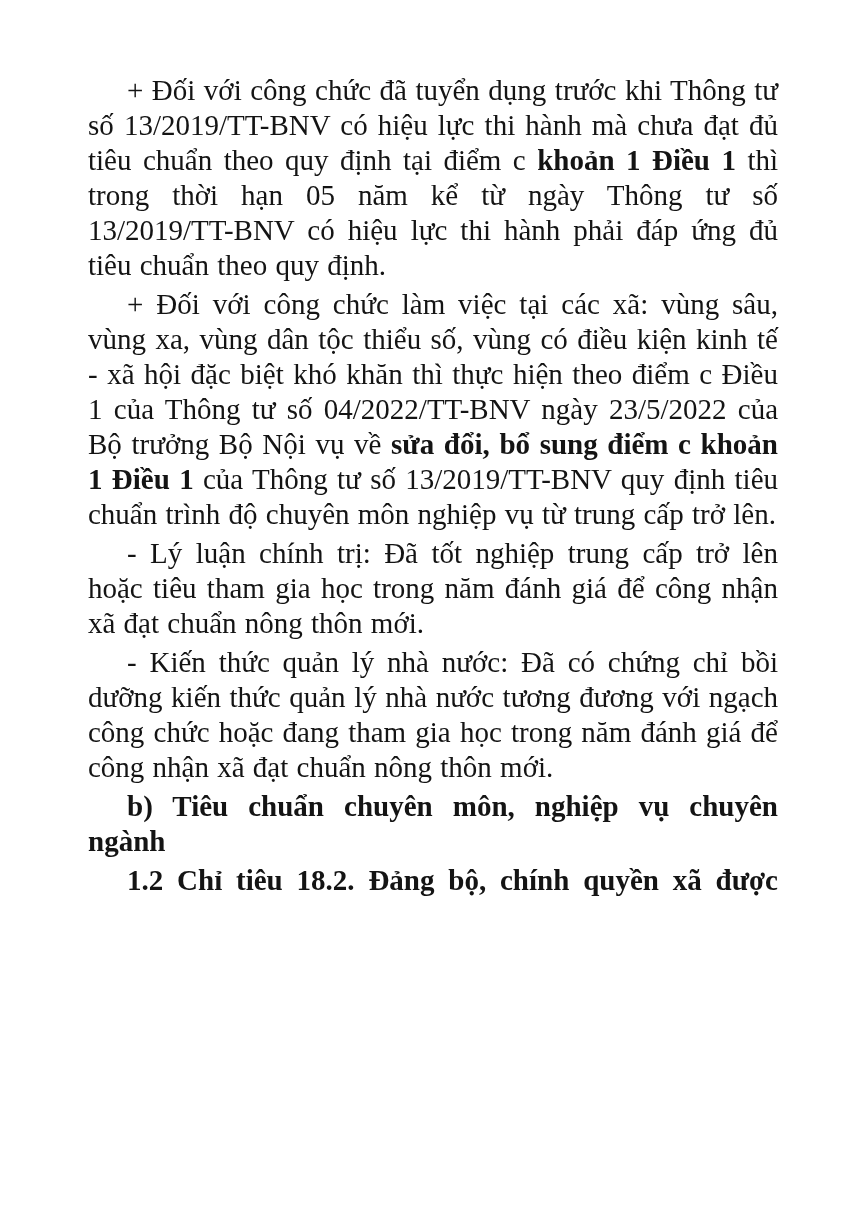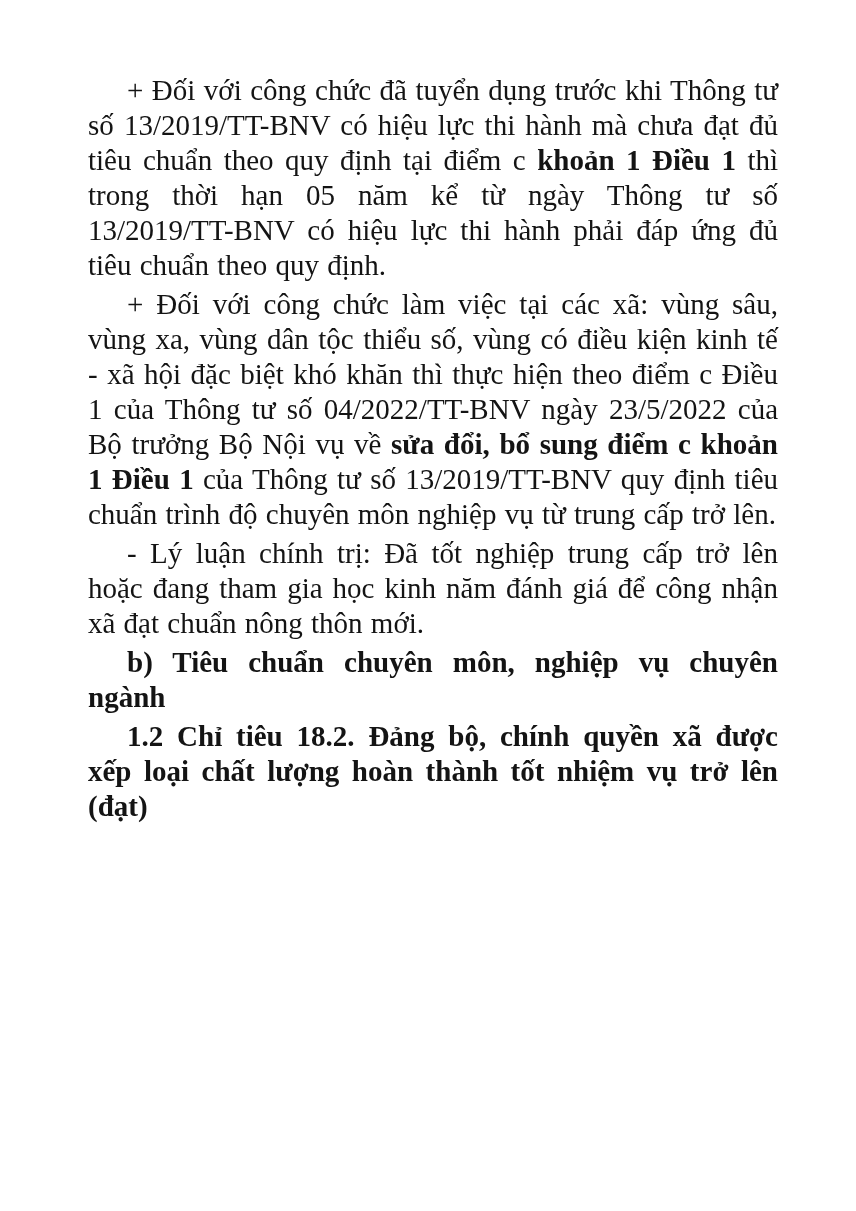--- a/index.html
+++ b/index.html
@@ -42,18 +42,19 @@
     color: #4c1d95;
   }
 </style>
 </head>
 <body>
 
 <div class="page">
   <div class="content">
       <p class="block paragraph"><span>+ Đối với công chức đã tuyển dụng trước khi Thông tư số 13/2019/TT-BNV có hiệu lực thi hành mà chưa đạt đủ tiêu chuẩn theo quy định tại điểm c </span><span class="r-b">khoản 1 Điều 1</span><span> thì trong thời hạn 05 năm kể từ ngày Thông tư số 13/2019/TT-BNV có hiệu lực thi hành phải đáp ứng đủ tiêu chuẩn theo quy định.</span></p>
       <p class="block paragraph"><span>+ Đối với công chức làm việc tại các xã: vùng sâu, vùng xa, vùng dân tộc thiểu số, vùng có điều kiện kinh tế - xã hội đặc biệt khó khăn thì thực hiện theo điểm c Điều 1 của Thông tư số 04/2022/TT-BNV ngày 23/5/2022 của Bộ trưởng Bộ Nội vụ về </span><span class="r-b">sửa đổi, bổ sung điểm c khoản 1 Điều 1</span><span> của Thông tư số 13/2019/TT-BNV quy định tiêu chuẩn trình độ chuyên môn nghiệp vụ từ trung cấp trở lên.</span></p>
-      <p class="block paragraph"><span>- Lý luận chính trị: Đã tốt nghiệp trung cấp trở lên hoặc đang tham gia học kinh năm đánh giá để công nhận xã đạt chuẩn nông thôn mới.</span></p>
+      <p class="block paragraph"><span>- Lý luận chính trị: Đã tốt nghiệp trung cấp trở lên hoặc tiêu tham gia học trong năm đánh giá để công nhận xã đạt chuẩn nông thôn mới.</span></p>
+      <p class="block paragraph"><span>- Kiến thức quản lý nhà nước: Đã có chứng chỉ bồi dưỡng kiến thức quản lý nhà nước tương đương với ngạch công chức hoặc đang tham gia học trong năm đánh giá để công nhận xã đạt chuẩn nông thôn mới.</span></p>
       <p class="block heading"><span class="r-b">b) Tiêu chuẩn chuyên môn, nghiệp vụ chuyên ngành</span></p>
       <p class="block heading"><span class="r-b r-i">1.2 Chỉ tiêu 18.2. Đảng bộ, chính quyền xã được xếp loại chất lượng hoàn thành tốt nhiệm vụ trở lên (đạt)</span></p>
     </div>
   <div class="page-number">291</div>
 </div>
 
 </body></html>

